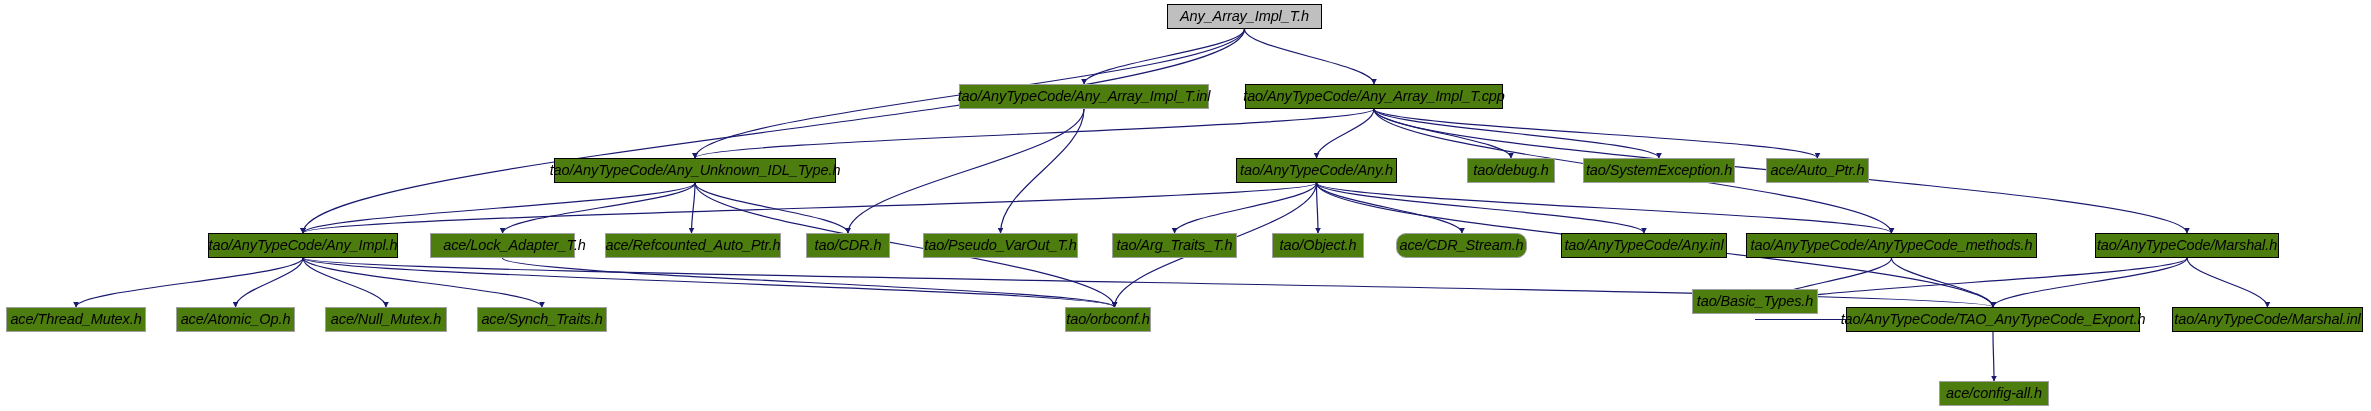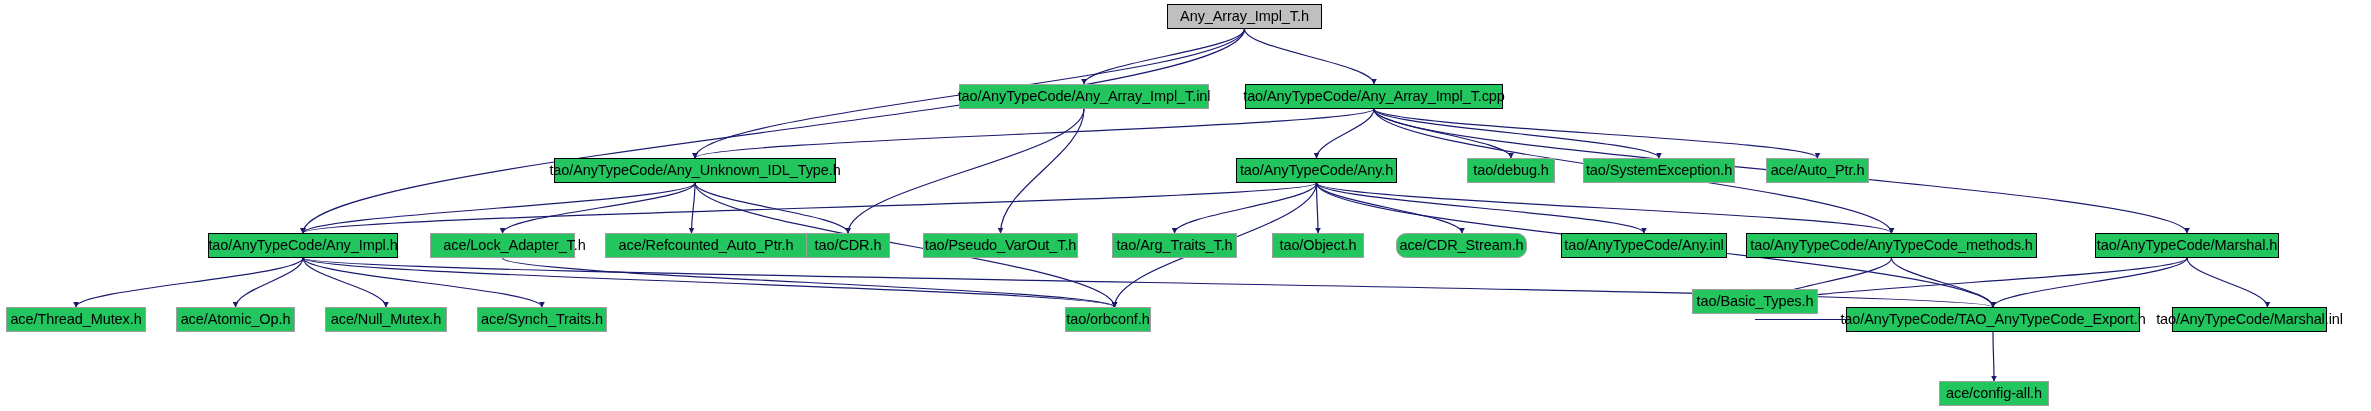--- a/index.html
+++ b/index.html
@@ -25,38 +25,39 @@
     height: 411px;
     pointer-events: none;
   }
   .node {
     position: absolute;
     box-sizing: border-box;
     display: flex;
     align-items: center;
     justify-content: center;
     height: 25px;
-    background: #22c55e;
+    background: #4d7c0f;
     border: 1px solid #a0a0a0;
     font-size: 14.5px;
     color: #000000;
     white-space: nowrap;
     letter-spacing: -0.1px;
     z-index: 5;
   }
   .node.bold {
     border: 1.6px solid #000000;
   }
   .node.root {
     border: 1.6px solid #000000;
     background: #bfbfbf;
   }
   .node-label {
     line-height: 1;
     padding: 0 5px;
+    font-style: italic;
   }
 </style>
 </head>
 <body>
 
 <div id="graph">
   <svg id="edges" viewBox="0 0 2371 411">
     <defs>
       <marker id="arrow" viewBox="0 0 10 10" refX="9" refY="5" markerWidth="5" markerHeight="5" orient="auto-start-reverse">
         <path d="M 0 0 L 10 5 L 0 10 z" fill="#191970"></path>
@@ -129,21 +130,21 @@
       </div>
       <div class="node" style="left: 1766px; top: 158px; width: 103px;">
         <span class="node-label">ace/Auto_Ptr.h</span>
       </div>
       <div class="node bold" style="left: 208px; top: 233px; width: 190px;">
         <span class="node-label">tao/AnyTypeCode/Any_Impl.h</span>
       </div>
       <div class="node" style="left: 430px; top: 233px; width: 145px; padding-left: 24px;">
         <span class="node-label">ace/Lock_Adapter_T.h</span>
       </div>
-      <div class="node" style="left: 605px; top: 233px; width: 202px;">
+      <div class="node" style="left: 605px; top: 233px; width: 176px;">
         <span class="node-label">ace/Refcounted_Auto_Ptr.h</span>
       </div>
       <div class="node" style="left: 806px; top: 233px; width: 84px;">
         <span class="node-label">tao/CDR.h</span>
       </div>
       <div class="node" style="left: 923px; top: 233px; width: 155px;">
         <span class="node-label">tao/Pseudo_VarOut_T.h</span>
       </div>
       <div class="node" style="left: 1112px; top: 233px; width: 125px;">
         <span class="node-label">tao/Arg_Traits_T.h</span>
@@ -177,20 +178,20 @@
       </div>
       <div class="node" style="left: 1065px; top: 307px; width: 86px;">
         <span class="node-label">tao/orbconf.h</span>
       </div>
       <div class="node" style="left: 1692px; top: 289px; width: 126px;">
         <span class="node-label">tao/Basic_Types.h</span>
       </div>
       <div class="node bold" style="left: 1846px; top: 307px; width: 294px;">
         <span class="node-label">tao/AnyTypeCode/TAO_AnyTypeCode_Export.h</span>
       </div>
-      <div class="node bold" style="left: 2172px; top: 307px; width: 155px;">
+      <div class="node bold" style="left: 2172px; top: 307px; width: 191px;">
         <span class="node-label">tao/AnyTypeCode/Marshal.inl</span>
       </div>
       <div class="node" style="left: 1939px; top: 381px; width: 110px;">
         <span class="node-label">ace/config-all.h</span>
       </div>
     </div>
 </div>
 
 </body></html>

